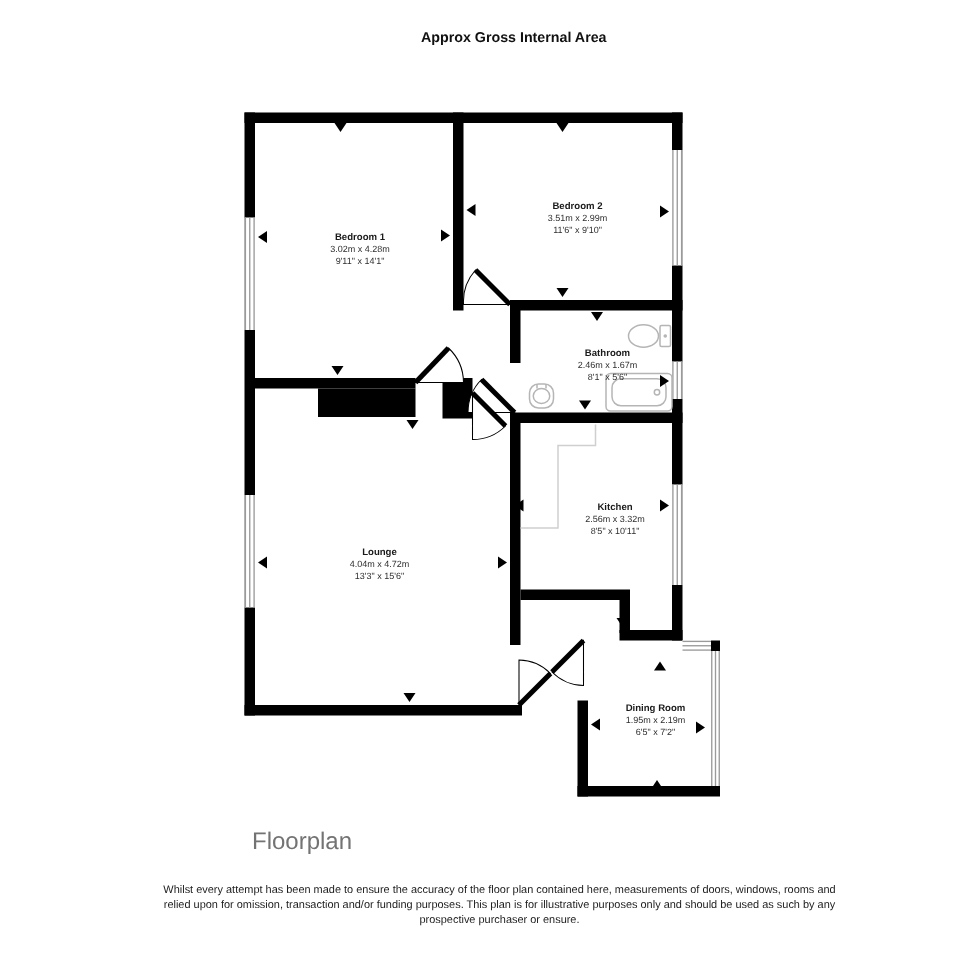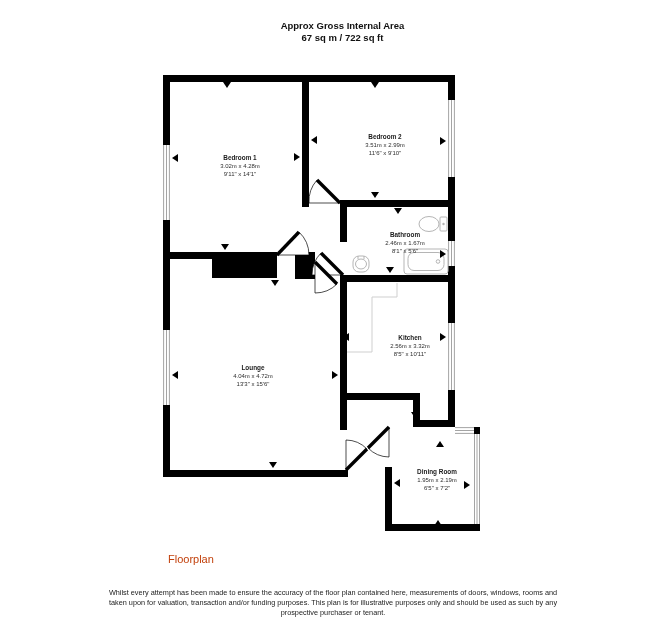--- a/index.html
+++ b/index.html
@@ -1,36 +1,35 @@
 <!DOCTYPE html>
 <html><head>
 <meta charset="utf-8">
 <style>
   html,body{margin:0;padding:0;background:#fff;}
   #stage{position:relative;width:650px;height:641px;background:#ffffff;overflow:hidden;
          font-family:"Liberation Sans",sans-serif;}
   #plan-svg{position:absolute;left:0;top:0;}
   .title-block{position:absolute;top:20px;left:0;right:0;text-align:center;
                font-size:9.5px;font-weight:bold;line-height:11.5px;color:#111;margin-left:35px;}
-  .caption{position:absolute;left:168px;top:553px;font-size:11px;color:#c2410c;}
+  .caption{position:absolute;left:168px;top:553px;font-size:16px;color:#737373;}
   .disclaimer{position:absolute;top:588px;left:16px;right:0;text-align:center;
               font-size:7.3px;line-height:10px;color:#1c1c1c;}
   .disclaimer div{white-space:nowrap;}
   svg text{font-family:"Liberation Sans",sans-serif;fill:#1a1a1a;}
   svg .room-name{font-size:6.4px;font-weight:bold;}
   svg .room-dim{font-size:6px;fill:#2e2e2e;}
 </style>
 </head>
 <body>
 
 <div id="stage">
 
   <div class="title-block">
     <div>Approx Gross Internal Area</div>
-    <div>67 sq m / 722 sq ft</div>
   </div>
 
   <svg id="plan-svg" width="650" height="641" viewBox="0 0 650 641" xmlns="http://www.w3.org/2000/svg">
 
     <g fill="#000000">
       <rect x="163" y="75" width="292" height="7"></rect>
       <rect x="163" y="75" width="7" height="402"></rect>
       <rect x="448" y="75" width="7" height="352"></rect>
       <rect x="302" y="75" width="7" height="132"></rect>
       <rect x="340" y="200" width="115" height="7"></rect>
@@ -197,17 +196,17 @@
         <text class="room-dim" x="437" y="482">1.95m x 2.19m</text>
         <text class="room-dim" x="437" y="490">6'5" x 7'2"</text>
       </g>
     </g>
   </svg>
 
   <div class="caption">Floorplan</div>
 
   <div class="disclaimer">
     <div>Whilst every attempt has been made to ensure the accuracy of the floor plan contained here, measurements of doors, windows, rooms and</div>
-    <div>taken upon for valuation, transaction and/or funding purposes. This plan is for illustrative purposes only and should be used as such by any</div>
-    <div>prospective purchaser or tenant.</div>
+    <div>relied upon for omission, transaction and/or funding purposes. This plan is for illustrative purposes only and should be used as such by any</div>
+    <div>prospective purchaser or ensure.</div>
   </div>
 
 </div>
 
 </body></html>

